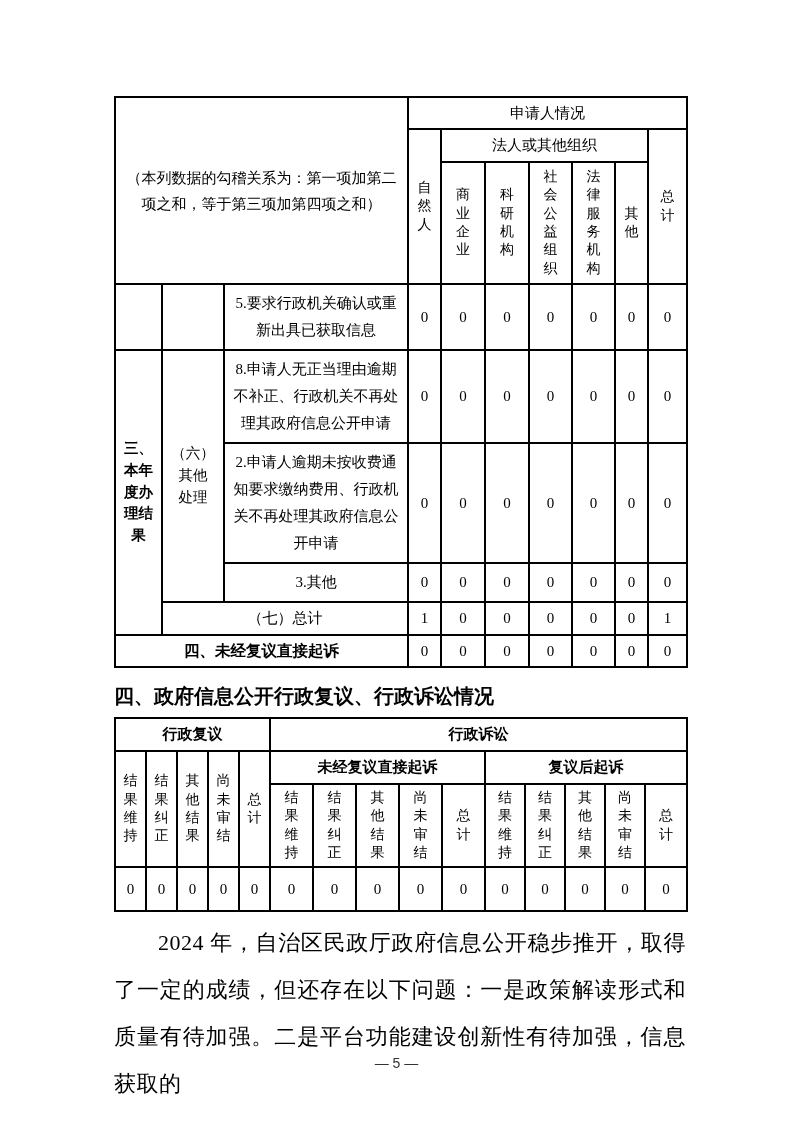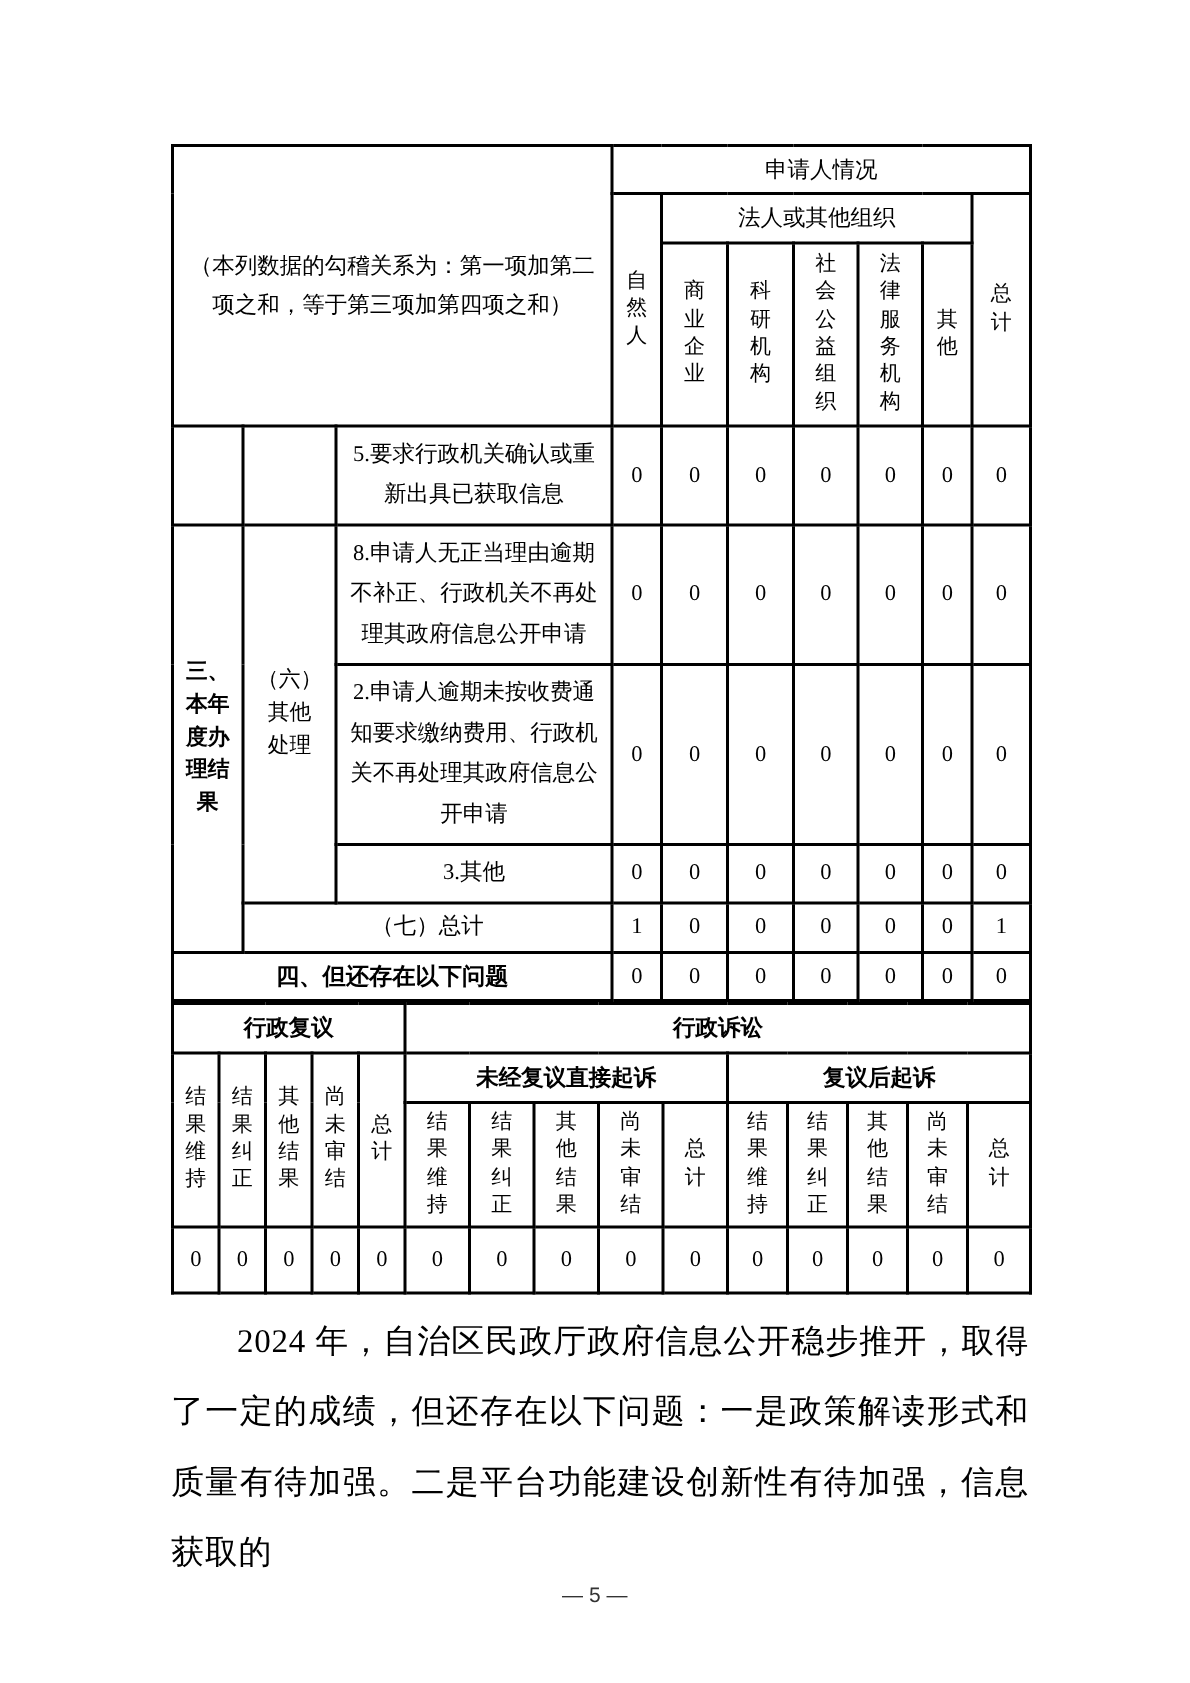--- a/index.html
+++ b/index.html
@@ -155,32 +155,33 @@
       <td>1</td>
       <td>0</td>
       <td>0</td>
       <td>0</td>
       <td>0</td>
       <td>0</td>
       <td>1</td>
     </tr>
 
     <tr style="height:32px">
-      <td colspan="3" class="bold-hei" style="font-size:15.5px">四、但还存在以下问题</td>
+      <td colspan="3" class="bold-hei" style="font-size:15.5px">四、未经复议直接起诉</td>
       <td>0</td>
       <td>0</td>
       <td>0</td>
       <td>0</td>
       <td>0</td>
       <td>0</td>
       <td>0</td>
     </tr>
   </tbody>
     </table>
 
+  <div class="h-section h4">四、政府信息公开行政复议、行政诉讼情况</div>
 
   <table class="t">
     <colgroup>
       <col style="width:31px">
         <col style="width:31px">
         <col style="width:31px">
         <col style="width:31px">
         <col style="width:31px">
       <col style="width:43px">
         <col style="width:43px">

